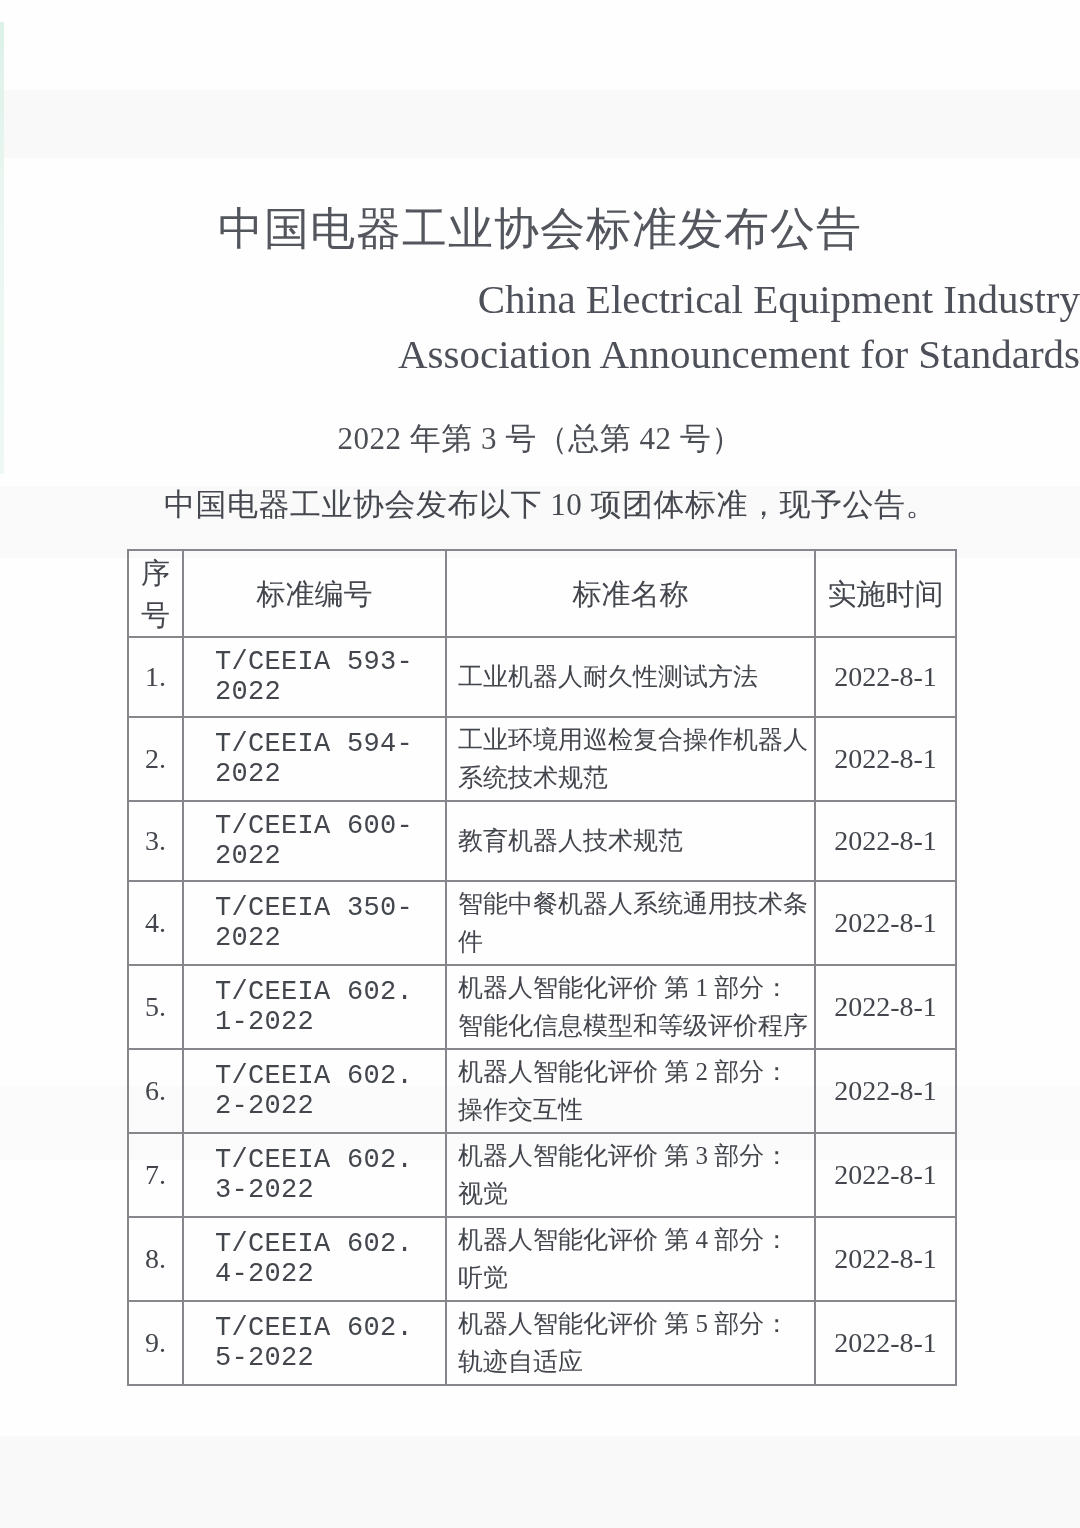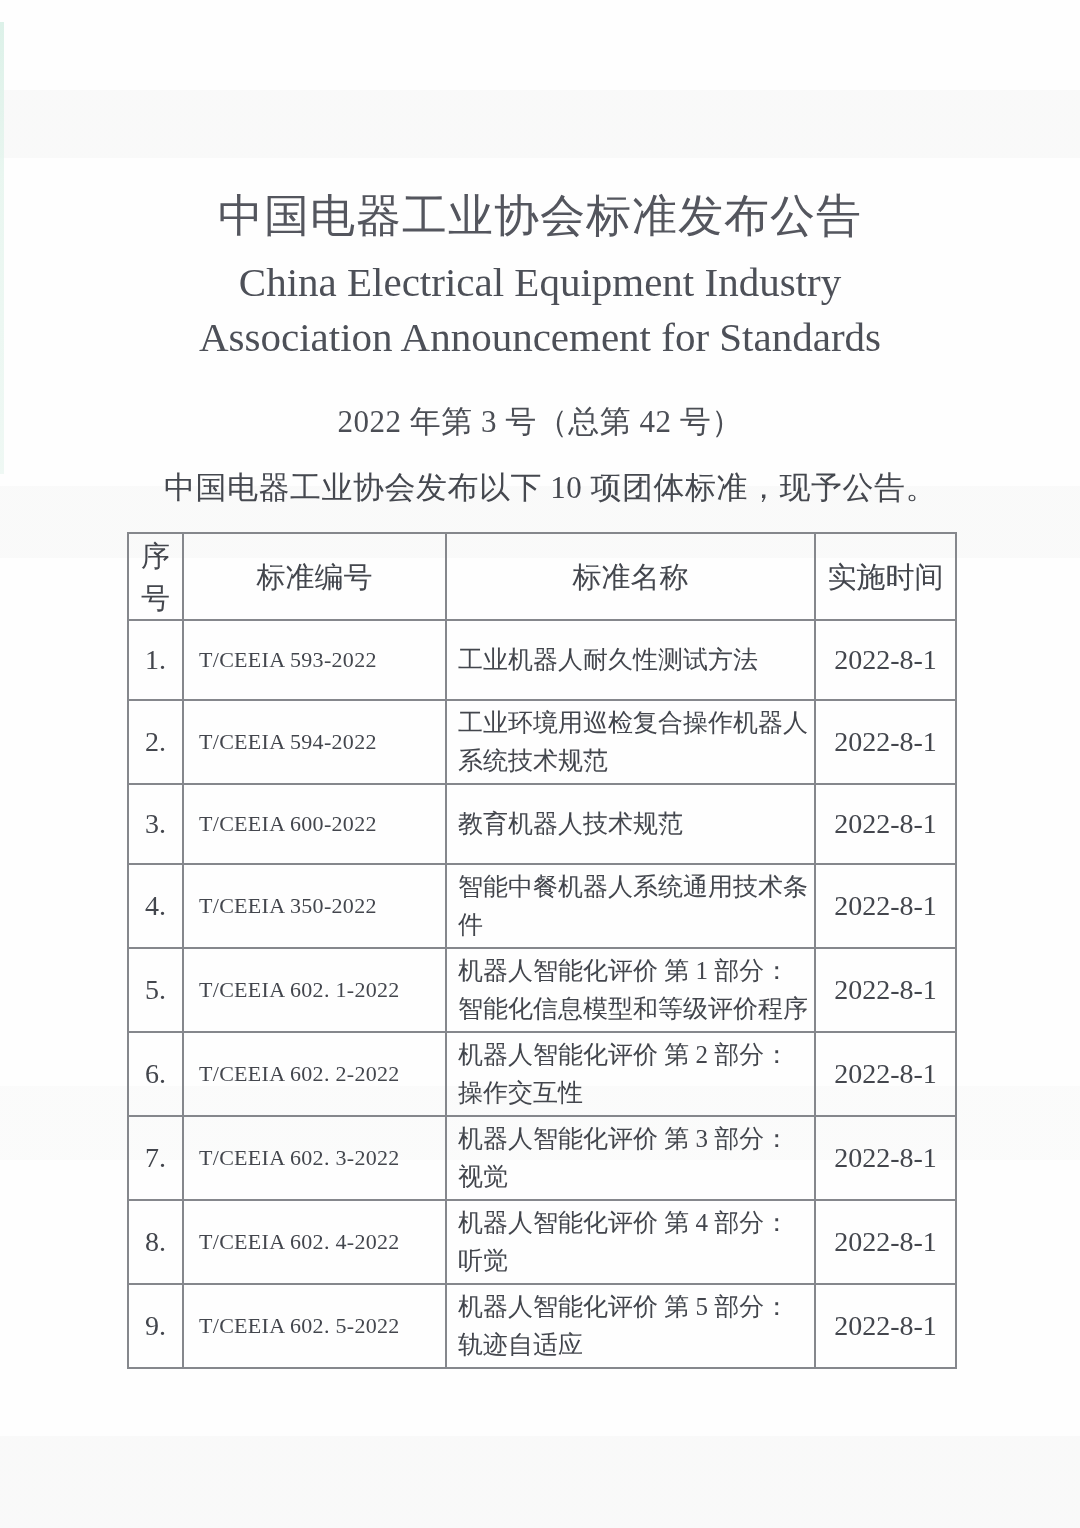--- a/index.html
+++ b/index.html
@@ -31,31 +31,31 @@
   .edge-artifact {
     position: absolute;
     left: 0;
     top: 22px;
     width: 4px;
     height: 452px;
     background: linear-gradient(180deg, #d7efe5 0%, #e6f5ee 35%, #ecf7f2 100%);
     opacity: 0.85;
   }
   .title-zh {
-    margin: 4px;
+    margin: 17px;
     text-align: center;
     font-size: 45px;
     font-weight: normal;
     letter-spacing: 1px;
     line-height: 52px;
     color: #54565e;
   }
   .title-en {
     margin-top: 13px;
-    text-align: center;
+    text-align: right;
     font-size: 41px;
     line-height: 55px;
     color: #4d5058;
   }
   .issue-no {
     margin-top: 36px;
     text-align: center;
     font-size: 31px;
     color: #4b4e55;
     letter-spacing: 0.5px;
@@ -92,24 +92,25 @@
     line-height: 42px;
     padding: 0;
   }
   .standards td { height: 72px; }
   td.cell-no {
     text-align: center;
     font-size: 28px;
     color: #43464d;
   }
   td.cell-stdno {
-    font-size: 22px;
-    padding-left: 15px;
+    font-size: 27px;
+    padding-left: 31px;
     color: #43464d;
     letter-spacing: 0.3px;
+    font-family: Liberation Mono, monospace;
   }
   td.cell-name {
     font-size: 25px;
     line-height: 38px;
     padding: 3px 4px 3px 11px;
     white-space: pre-line;
     color: #43464d;
   }
   td.cell-date {
     text-align: center;

